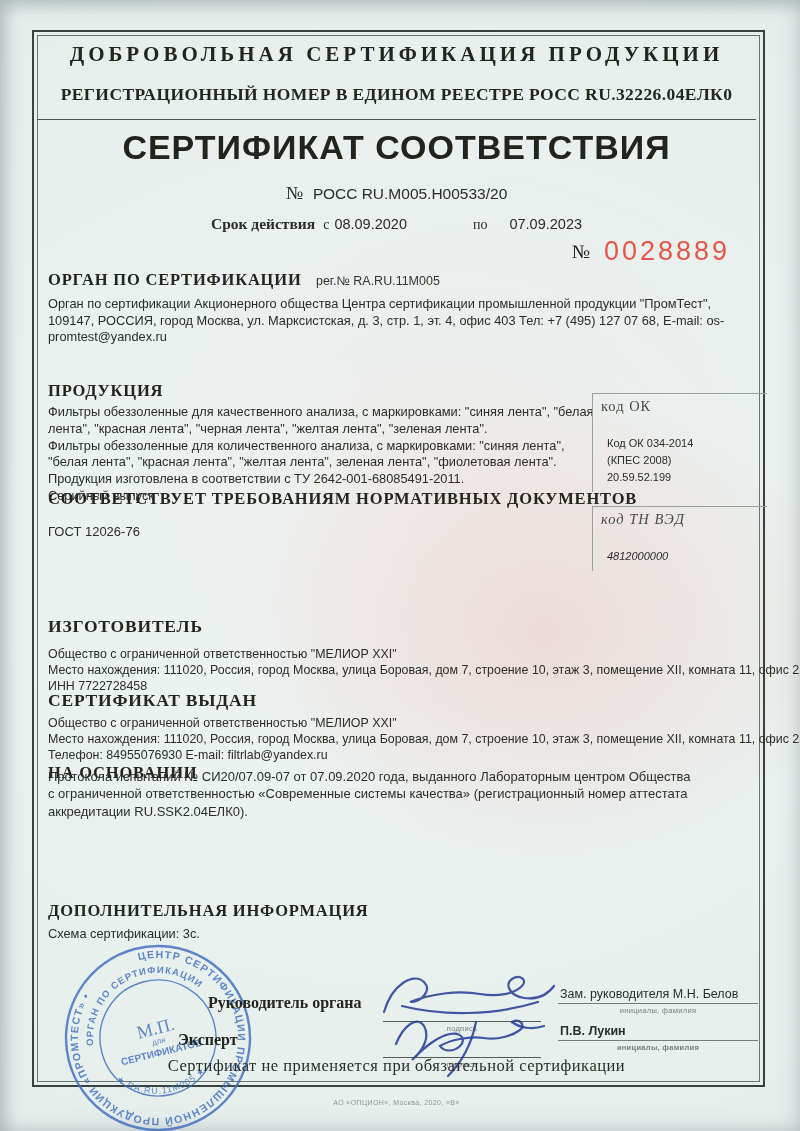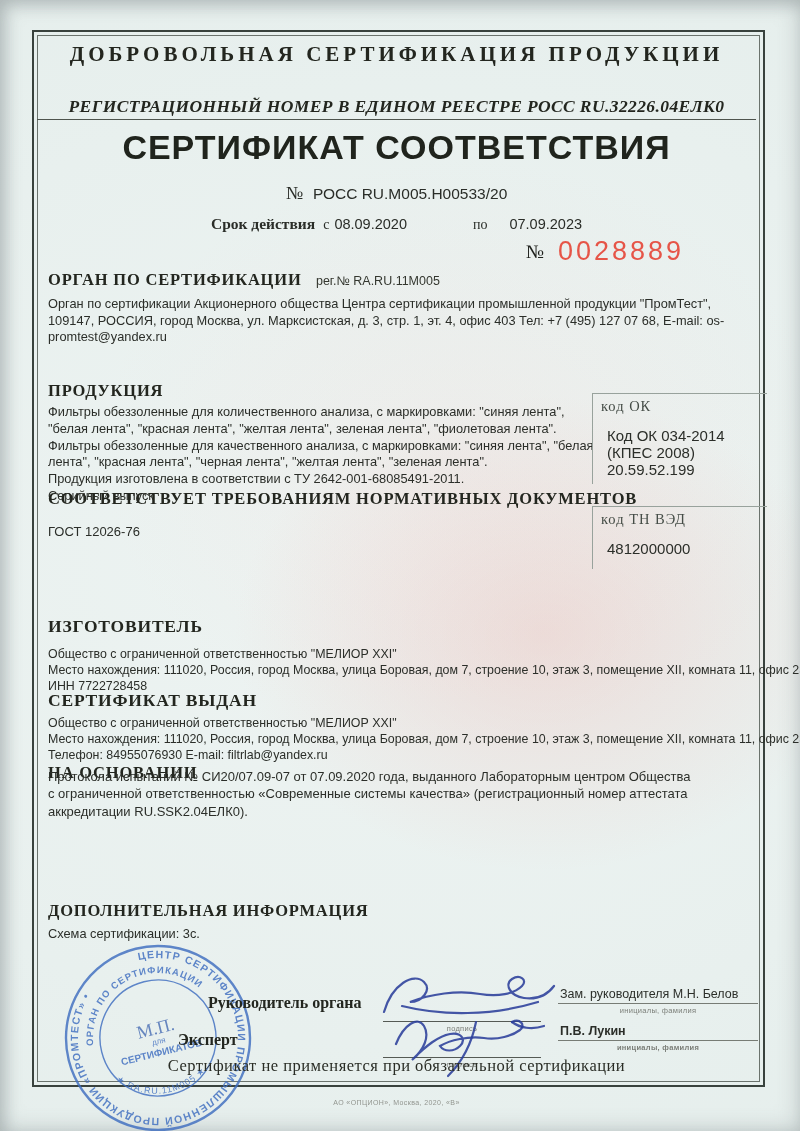--- a/index.html
+++ b/index.html
@@ -12,39 +12,39 @@
       radial-gradient(ellipse 900px 700px at 50% 50%, rgba(255,255,255,.25), rgba(210,225,222,.12));
     box-shadow: inset 0 0 22px rgba(85,95,100,.30), inset 6px 6px 14px rgba(80,90,95,.18);
     font-family:"Liberation Sans",sans-serif;color:#2a2d28;
   }
   .abs{position:absolute;}
   .frame{left:32px;top:30px;width:729px;height:1053px;border:2px solid #39423d;}
   .frame-inner{position:absolute;inset:3px;border:1px solid #6b736d;}
   .ctr{left:32px;width:729px;text-align:center;}
   .serifb{font-family:"Liberation Serif",serif;font-weight:bold;color:#23261f;}
   .h1{top:42px;font-size:21px;letter-spacing:4px;}
-  .h2{top:96px;font-size:17.5px;letter-spacing:.4px;font-style:italic;}
+  .h2{top:84px;font-size:17.5px;letter-spacing:.4px;}
   .hr{top:119px;left:37px;width:719px;border-top:1px solid #4e544d;height:0;}
   .doc-title{top:128px;font-size:34px;font-weight:bold;letter-spacing:1px;color:#20241d;}
   .numline{top:183px;font-size:15.5px;}
   .numline .no{font-family:"Liberation Serif",serif;font-size:18px;margin-right:10px;}
   .validity{top:215px;font-size:14.5px;}
   .validity .lbl{font-family:"Liberation Serif",serif;font-weight:bold;font-size:15.5px;}
   .validity .sm{font-family:"Liberation Serif",serif;font-size:14px;}
   .gap60{display:inline-block;width:66px;} .gap20{display:inline-block;width:22px;}
   .gap8{display:inline-block;width:8px;} .gap4{display:inline-block;width:5px;}
-  .rednum{top:236px;left:480px;width:250px;text-align:center;}
+  .rednum{top:236px;left:480px;width:250px;text-align:right;}
   .rednum .no{font-family:"Liberation Serif",serif;font-size:19px;color:#1d1f1b;margin-right:14px;vertical-align:2px;}
   .rednum .digits{font-size:27px;letter-spacing:3px;color:#e6483a;opacity:.92;}
   .sec-h{font-family:"Liberation Serif",serif;font-weight:bold;font-size:16.5px;color:#23261f;letter-spacing:.8px;}
   .body-t{font-size:12.8px;line-height:16.5px;color:#2b2e29;}
   .nowrap{white-space:nowrap;}
   .codebox{width:166px;border-top:1px solid #98a29c;border-left:1px solid #98a29c;padding:4px 0 6px 8px;}
   .codebox .cb-label{font-family:"Liberation Serif",serif;font-size:14.5px;color:#454d47;letter-spacing:1px;}
-  .codebox .cb-val{font-size:15px;line-height:17px;padding-left:6px;margin-top:12px;color:#2b2e29;}
+  .codebox .cb-val{font-size:11px;line-height:17px;padding-left:6px;margin-top:20px;color:#2b2e29;}
   .sig-role{font-family:"Liberation Serif",serif;font-weight:bold;font-size:16px;color:#23261f;}
   .sig-line{border-bottom:1px solid #555a54;}
   .caption{font-size:7.5px;color:#7b7e78;text-align:center;letter-spacing:.3px;}
   .name-col{width:200px;}
   .name-col .nm{font-size:12.5px;line-height:17px;padding-left:2px;border-bottom:1px solid #777c75;color:#2b2e29;}
   .bottom-note{top:1056px;font-family:"Liberation Serif",serif;font-size:16.5px;color:#2a2d26;letter-spacing:.5px;}
   .print-footer{top:1099px;font-size:7px;color:#92958f;letter-spacing:.4px;}
   svg{display:block;}
   .stamp{opacity:.82;transform:rotate(-14deg);}
   .sigsvg path{fill:none;stroke:#2b3f9b;stroke-width:2.2;stroke-linecap:round;opacity:.88;}
@@ -77,39 +77,39 @@
   </div>
 
   <div class="abs" style="left:48px;top:270px;">
     <span class="sec-h">ОРГАН ПО СЕРТИФИКАЦИИ</span>
     <span style="font-size:12.5px;margin-left:10px;color:#34372f;">рег.№ RA.RU.11М005</span>
   </div>
   <div class="abs body-t" style="left:48px;top:296px;width:712px;">Орган по сертификации Акционерного общества Центра сертификации промышленной продукции "ПромТест", 109147, РОССИЯ, город Москва, ул. Марксистская, д. 3, стр. 1, эт. 4, офис 403 Тел: +7 (495) 127 07 68, E-mail: os-promtest@yandex.ru</div>
 
   <div class="abs sec-h" style="left:48px;top:381px;">ПРОДУКЦИЯ</div>
   <div class="abs body-t" style="left:48px;top:404px;width:548px;line-height:16.8px;">
+    <div>Фильтры обеззоленные для качественного анализа, с маркировками: "синяя лента", "белая лента", "красная лента", "черная лента", "желтая лента", "зеленая лента".</div>
     <div>Фильтры обеззоленные для количественного анализа, с маркировками: "синяя лента", "белая лента", "красная лента", "желтая лента", зеленая лента", "фиолетовая лента".</div>
-    <div>Фильтры обеззоленные для качественного анализа, с маркировками: "синяя лента", "белая лента", "красная лента", "черная лента", "желтая лента", "зеленая лента".</div>
     <div>Продукция изготовлена в соответствии с ТУ 2642-001-68085491-2011.</div>
     <div>Серийный выпуск</div>
   </div>
 
   <div class="abs codebox" style="left:592px;top:393px;min-height:76px;">
     <div class="cb-label">код ОК</div>
     <div class="cb-val">
       <div>Код ОК 034-2014</div>
       <div>(КПЕС 2008)</div>
       <div>20.59.52.199</div>
     </div>
   </div>
 
   <div class="abs sec-h" style="left:48px;top:489px;text-align:right;">СООТВЕТСТВУЕТ ТРЕБОВАНИЯМ НОРМАТИВНЫХ ДОКУМЕНТОВ</div>
   <div class="abs body-t" style="left:48px;top:524px;font-size:13px;text-align:center;">ГОСТ 12026-76</div>
 
-  <div class="abs codebox" style="left:592px;top:506px;min-height:52px;">
+  <div class="abs codebox" style="left:592px;top:506px;min-height:52px;font-style:italic;">
     <div class="cb-label">код ТН ВЭД</div>
     <div class="cb-val">4812000000</div>
   </div>
 
   <div class="abs sec-h" style="left:48px;top:616px;font-size:17.5px;">ИЗГОТОВИТЕЛЬ</div>
   <div class="abs body-t" style="left:48px;top:647px;width:714px;font-size:12.4px;line-height:15.8px;">
     <div>Общество с ограниченной ответственностью "МЕЛИОР XXI"</div>
     <div class="nowrap">Место нахождения: 111020, Россия, город Москва, улица Боровая, дом 7, строение 10, этаж 3, помещение XII, комната 11, офис 23</div>
     <div>ИНН 7722728458</div>
   </div>

